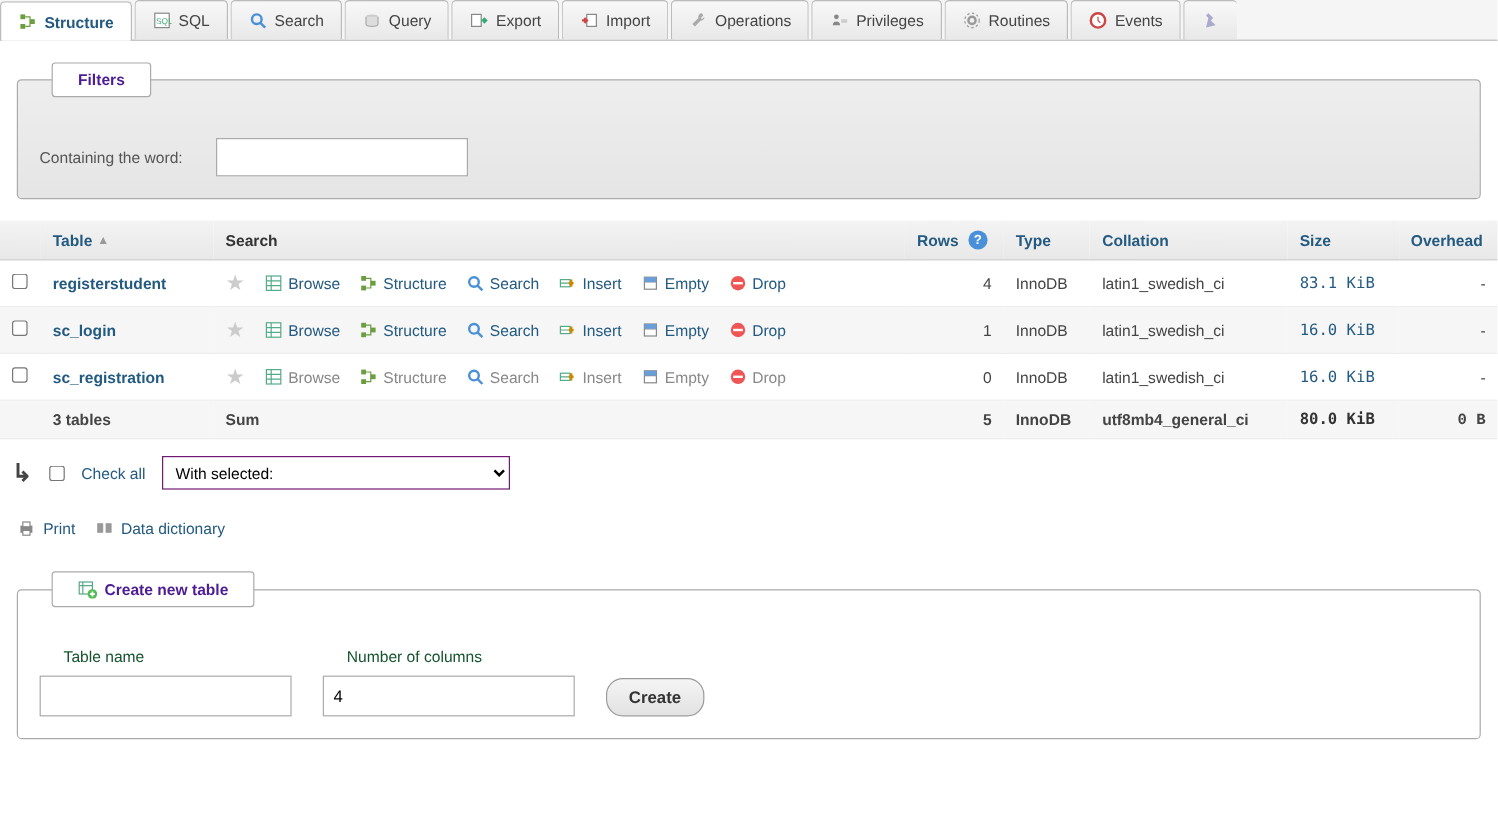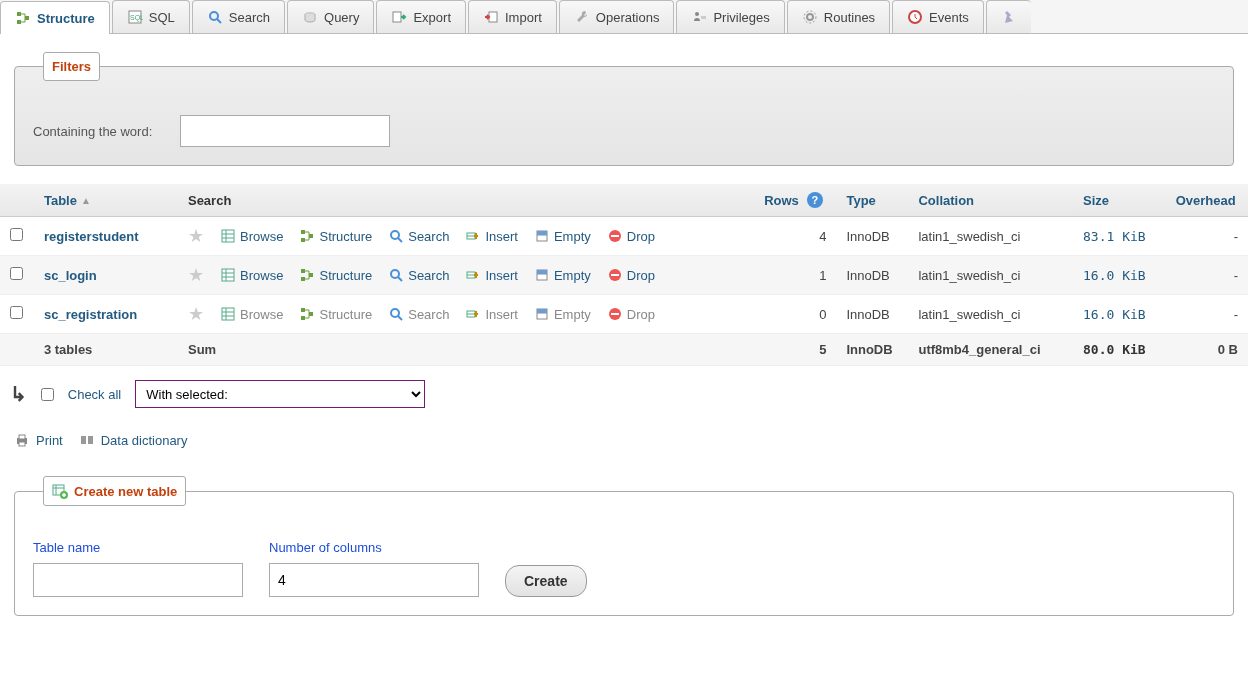--- a/index.html
+++ b/index.html
@@ -7,21 +7,21 @@
 a { color: #235a81; text-decoration: none; cursor: pointer; }
 
 .tabs { display: flex; background: #f5f5f5; border-bottom: 1px solid #bbb; }
 .tab { padding: 8px 14px; border: 1px solid #bbb; border-bottom: none; background: linear-gradient(#f8f8f8,#e8e8e8); margin-right: 2px; display: flex; align-items: center; gap: 6px; border-top-left-radius: 4px; border-top-right-radius: 4px; cursor: pointer; }
 .tab.active { background: #fff; color: #235a81; font-weight: bold; position: relative; top: 1px; }
 .tab-icon { width: 16px; height: 16px; display: inline-flex; align-items: center; justify-content: center; }
 
 .section { margin: 18px 14px; }
 fieldset { border: 1px solid #aaa; border-radius: 4px; padding: 24px 18px 18px; background: linear-gradient(#eee,#e5e5e5); position: relative; }
 fieldset.white { background: #fff; }
-legend { background: #fff; border: 1px solid #aaa; border-radius: 3px; padding: 6px 8px; font-weight: bold; color: #c2410c; margin-left: 10px; display: flex; align-items: center; gap: 6px; }
+legend { background: #fff; border: 1px solid #aaa; border-radius: 3px; padding: 6px 21px; font-weight: bold; color: #4c1d95; margin-left: 10px; display: flex; align-items: center; gap: 6px; }
 .filter-row { display: flex; align-items: center; gap: 28px; margin-top: 10px; }
 .filter-label { color: #555; }
 .filter-input { width: 210px; height: 32px; border: 1px solid #aaa; padding: 4px 8px; background: #fff; font-size: 13px; }
 
 table.data { width: 100%; border-collapse: collapse; margin-top: 4px; }
 table.data th { background: linear-gradient(#f3f3f3,#e8e8e8); text-align: left; padding: 8px 10px; border-bottom: 1px solid #ccc; color: #235a81; font-weight: bold; cursor: pointer; }
 table.data td { padding: 8px 10px; border-bottom: 1px solid #eee; }
 table.data tr.odd td { background: #f6f6f6; }
 table.data tr.sum td { font-weight: bold; }
 .chk-cell { width: 26px; text-align: center; }
@@ -44,21 +44,21 @@
 
 .below-table { display: flex; align-items: center; gap: 14px; padding: 14px 10px; }
 .arrow-up { font-size: 20px; font-weight: bold; }
 select.withsel { height: 28px; width: 290px; border: 1px solid #701a75; background: #fff; font-size: 13px; padding: 2px 6px; }
 
 .links-row { display: flex; align-items: center; gap: 16px; padding: 10px 14px; }
 .links-row a { display: inline-flex; align-items: center; gap: 6px; }
 
 .create-row { display: flex; align-items: flex-end; gap: 26px; margin-top: 10px; }
 .create-col { display: flex; flex-direction: column; gap: 8px; }
-.create-col label { color: #1d4ed8; }
+.create-col label { color: #14532d; margin-left: 20px; }
 .create-col input { height: 34px; border: 1px solid #aaa; padding: 4px 8px; font-size: 14px; }
 .tbl-name-input { width: 210px; }
 .cols-input { width: 210px; }
 button.create { height: 32px; padding: 0 18px; background: linear-gradient(#f4f4f4,#e2e2e2); border: 1px solid #999; border-radius: 14px; font-weight: bold; color: #333; cursor: pointer; font-size: 14px; }
 
 th .th-inner { display:inline-flex; align-items:center; gap:4px; }
 </style>
 </head>
 <body>
 
@@ -327,21 +327,21 @@
         <td class="over-cell">-</td>
       </tr>
       <tr class="sum odd">
         <td></td>
         <td>3 tables</td>
         <td>Sum</td>
         <td class="rows-cell">5</td>
         <td>InnoDB</td>
         <td>utf8mb4_general_ci</td>
         <td class="size-cell" style="color:#333;">80.0 KiB</td>
-        <td class="over-cell" style="font-family:Liberation Sans, sans-serif;">0 B</td>
+        <td class="over-cell" style="font-family:Liberation Mono, monospace;">0 B</td>
       </tr>
     </tbody>
 </table>
 
 <div class="below-table">
   <span class="arrow-up">↳</span>
   <input type="checkbox" style="">
   <a>Check all</a>
   <select class="withsel">
     <option>With selected:</option>

